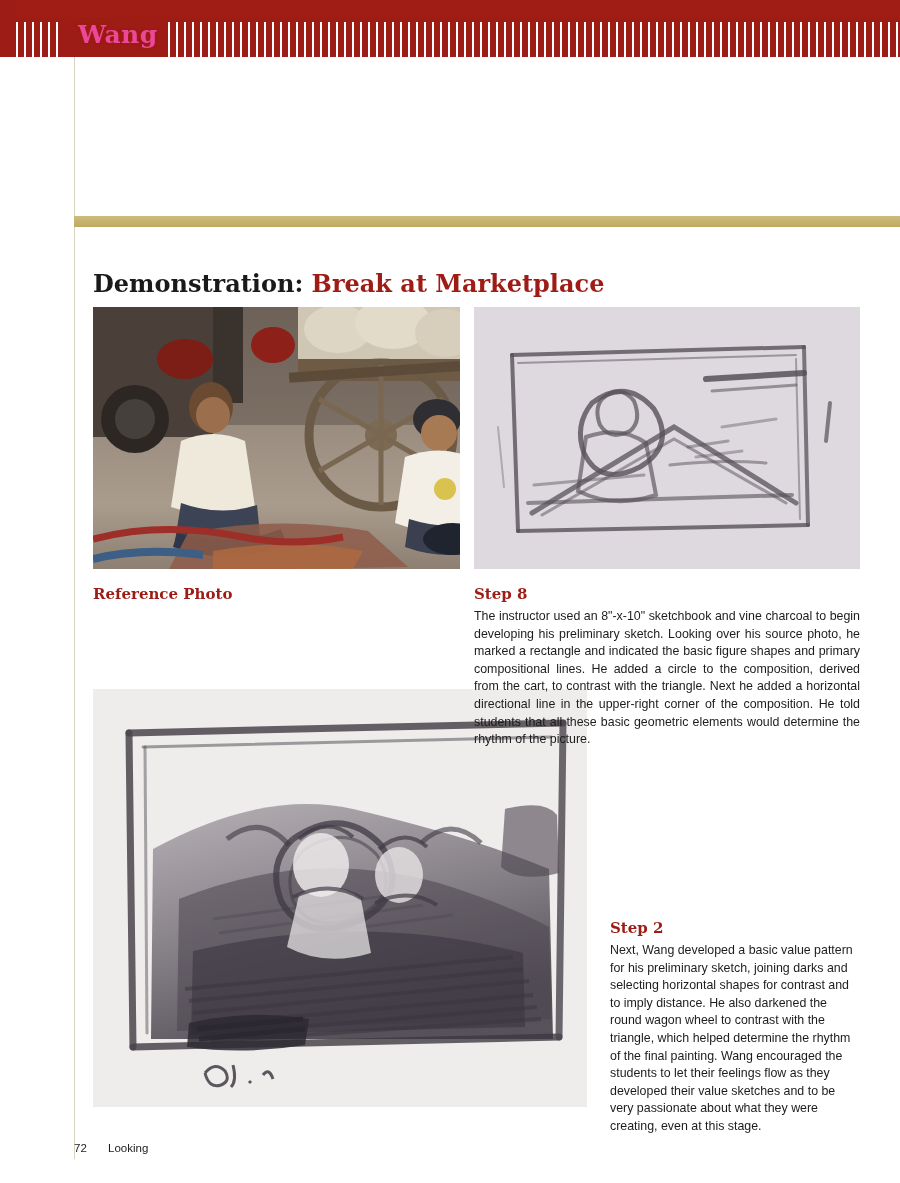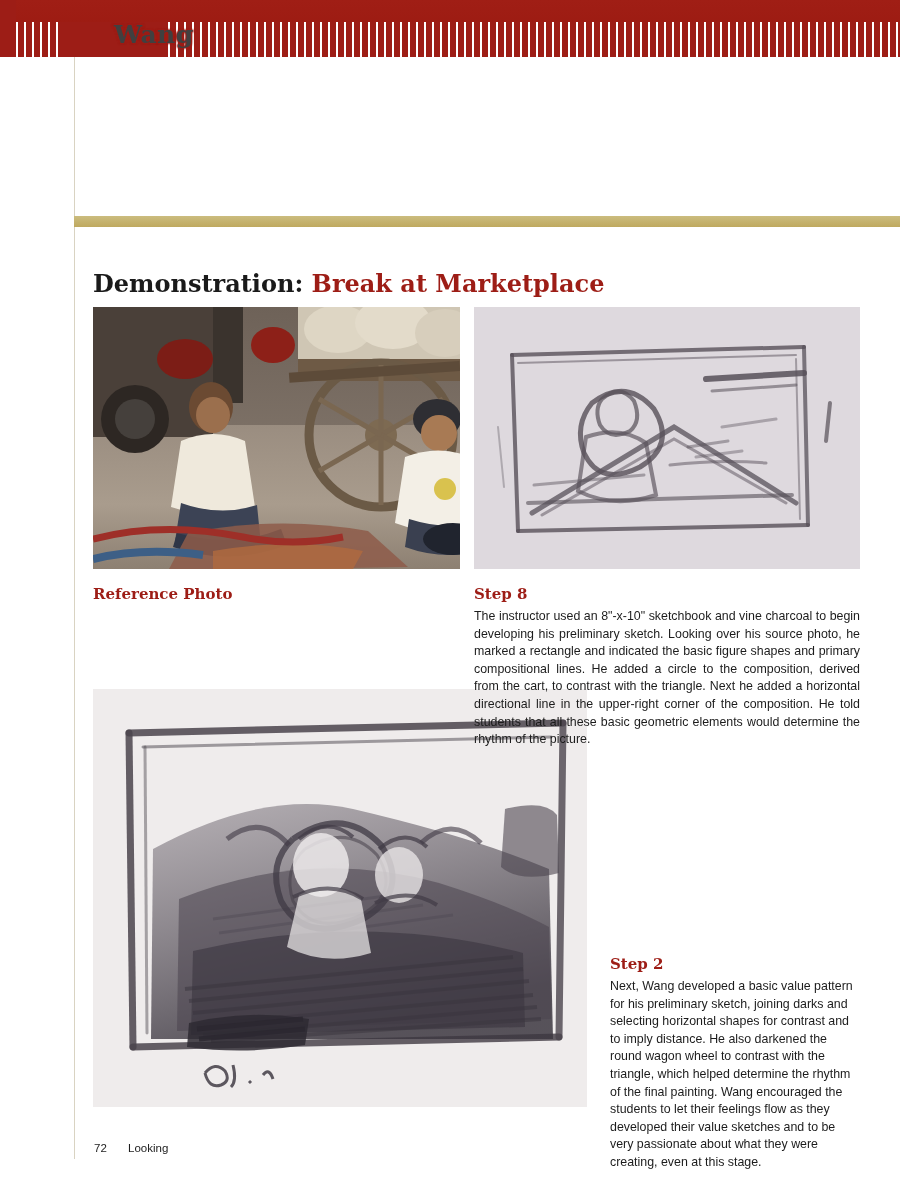--- a/index.html
+++ b/index.html
@@ -37,25 +37,24 @@
       #9d1d16 2px, #9d1d16 8px
     );
   }
   .header-title {
     position: absolute;
     left: 78px;
     top: 20px;
     font-family: "DejaVu Serif", "Liberation Serif", serif;
     font-weight: bold;
     font-size: 25px;
-    color: #404040;
+    color: #ec4899;
     letter-spacing: 0.5px;
     z-index: 3;
     text-shadow: 0 0 2px #9d1d16, 0 0 3px #9d1d16, 1px 0 2px #9d1d16, -1px 0 2px #9d1d16;
-    margin-left: 36px;
   }
   .header-left-block {
     position: absolute;
     left: 0;
     top: 0;
     width: 16px;
     height: 57px;
     background: #9d1d16;
     z-index: 2;
   }
@@ -158,36 +157,34 @@
     width: 386px;
   }
   #cap-step1 .cap-body {
     text-align: justify;
   }
   #cap-step2 {
     position: absolute;
     left: 610px;
     top: 919px;
     width: 250px;
-    margin-top: 36px;
   }
 
   
   .footer {
     position: absolute;
     left: 74px;
     top: 1142px;
     font-family: "Liberation Sans", sans-serif;
     font-size: 11.5px;
     color: #1c1c1c;
   }
   .footer .pgnum {
     display: inline-block;
     width: 34px;
-    padding-left: 20px;
   }
 
   
   svg { display: block; }
 </style>
 </head>
 <body>
 
 <div class="header-band">
   <div class="header-stripes"></div>

